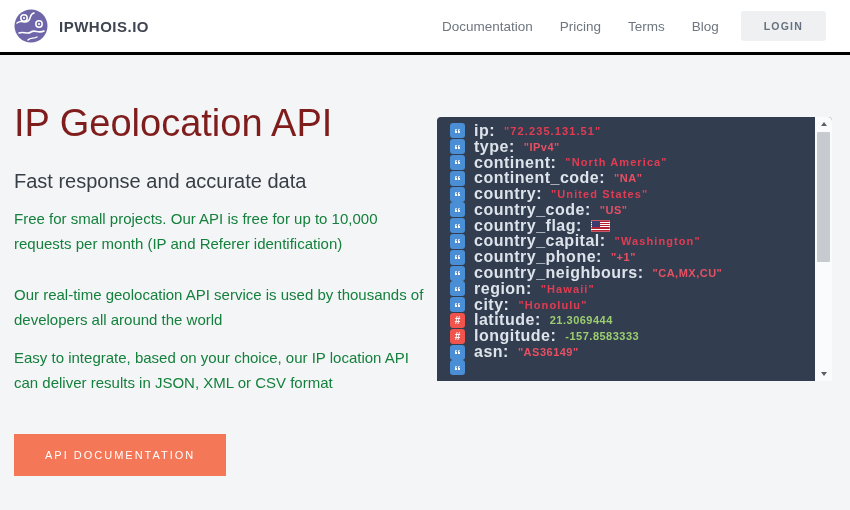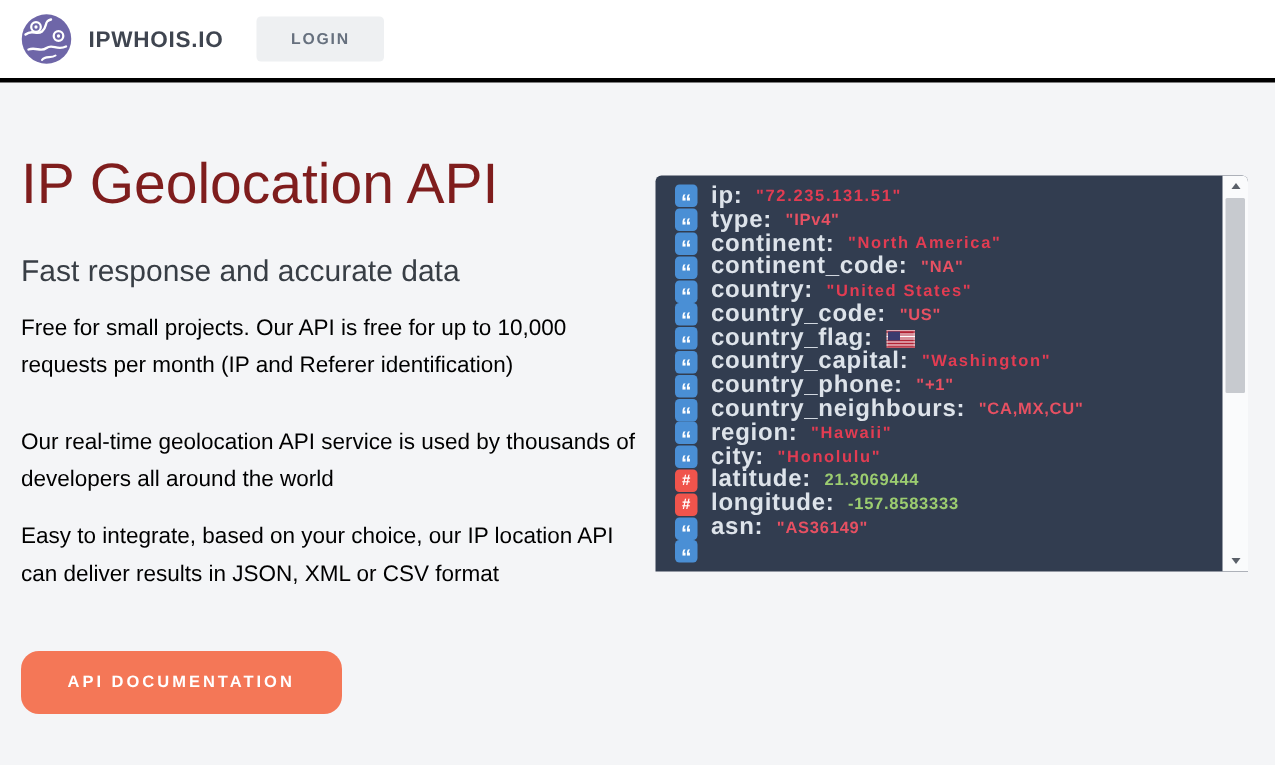--- a/index.html
+++ b/index.html
@@ -14,24 +14,24 @@
   .brand-name { font-size:15px; font-weight:700; color:#3f4550; letter-spacing:.5px; }
   .nav { margin-left:auto; display:flex; align-items:center; gap:27px; }
   .nav-link { font-size:13.5px; color:#6e767f; text-decoration:none; cursor:pointer; }
   .login-btn { margin-left:22px; background:#eef0f2; border:none; border-radius:3px; cursor:pointer;
                padding:9px 23px; font-family:inherit; font-size:10.5px; font-weight:700; color:#66707e; letter-spacing:1.2px; }
 
   
   .hero-left { position:absolute; left:14px; top:55px; width:414px; }
   .hero-title { margin-top:46px; font-size:38px; font-weight:400; color:#7f1d1d; line-height:44px; }
   .hero-subtitle { margin-top:25px; font-size:20px; font-weight:400; color:#383e45; }
-  .hero-p { margin-top:13px; font-size:15px; color:#000000; line-height:25px; }
+  .hero-p { margin-top:13px; font-size:15px; color:#15803d; line-height:25px; }
   .hero-p.third { margin-top:26px; }
-  .cta-btn { margin-top:39px; display:inline-block; background:#f47757; color:#ffffff; border:none; border-radius:12px;
-             padding:15px 31px; font-family:inherit; font-size:11px; font-weight:700; letter-spacing:2px; cursor:pointer; }
+  .cta-btn { margin-top:39px; display:inline-block; background:#f47757; color:#ffffff; border:none; border-radius:0;
+             padding:15px 31px; font-family:inherit; font-size:11px; font-weight:400; letter-spacing:2px; cursor:pointer; }
 
   
   .widget { position:absolute; left:437px; top:107px; width:395px; }
   .searchbar { height:38px; background:#ffffff; border-radius:4px; box-shadow:0 1px 4px rgba(40,45,70,.12);
                display:flex; align-items:center; padding:0 5px 0 12px; }
   .searchbar .mini-logo { flex-shrink:0; }
   .search-input { flex:1; border:none; outline:none; background:transparent; margin-left:14px;
                   font-family:inherit; font-size:13.5px; color:#3c4248; }
   .search-input::placeholder { color:#7a828d; }
   .search-btn { flex-shrink:0; width:44px; height:28px; background:#ededee; border:none; border-radius:3px;
@@ -85,20 +85,26 @@
         <path d="M3 14 C8 10 10 15 14 12 C18 9 15 5 20 4" stroke="#ffffff" stroke-width="1.6" fill="none" stroke-linecap="round"></path>
         <path d="M5 24 C10 22 13 26 17 23 C21 20 24 25 30 22" stroke="#ffffff" stroke-width="1.6" fill="none" stroke-linecap="round"></path>
         <path d="M14 31 C16 28 20 30 23 28" stroke="#ffffff" stroke-width="1.4" fill="none" stroke-linecap="round"></path>
         <circle cx="10" cy="9" r="3.2" fill="none" stroke="#ffffff" stroke-width="1.5"></circle>
         <circle cx="10" cy="9" r="1.1" fill="#ffffff"></circle>
         <circle cx="25" cy="15" r="3.2" fill="none" stroke="#ffffff" stroke-width="1.5"></circle>
         <circle cx="25" cy="15" r="1.1" fill="#ffffff"></circle>
       </svg>
       <span class="brand-name">IPWHOIS.IO</span>
     </div>
+    <nav class="nav">
+        <a class="nav-link">Documentation</a>
+        <a class="nav-link">Pricing</a>
+        <a class="nav-link">Terms</a>
+        <a class="nav-link">Blog</a>
+      </nav>
     <button class="login-btn">LOGIN</button>
   </div>
 
   <div class="hero-left">
     <h1 class="hero-title">IP Geolocation API</h1>
     <h2 class="hero-subtitle">Fast response and accurate data</h2>
     <p class="hero-p">Free for small projects. Our API is free for up to 10,000 requests per month (IP and Referer identification)</p>
     <p class="hero-p third">Our real-time geolocation API service is used by thousands of developers all around the world</p>
     <p class="hero-p">Easy to integrate, based on your choice, our IP location API can deliver results in JSON, XML or CSV format</p>
     <button class="cta-btn">API DOCUMENTATION</button>

